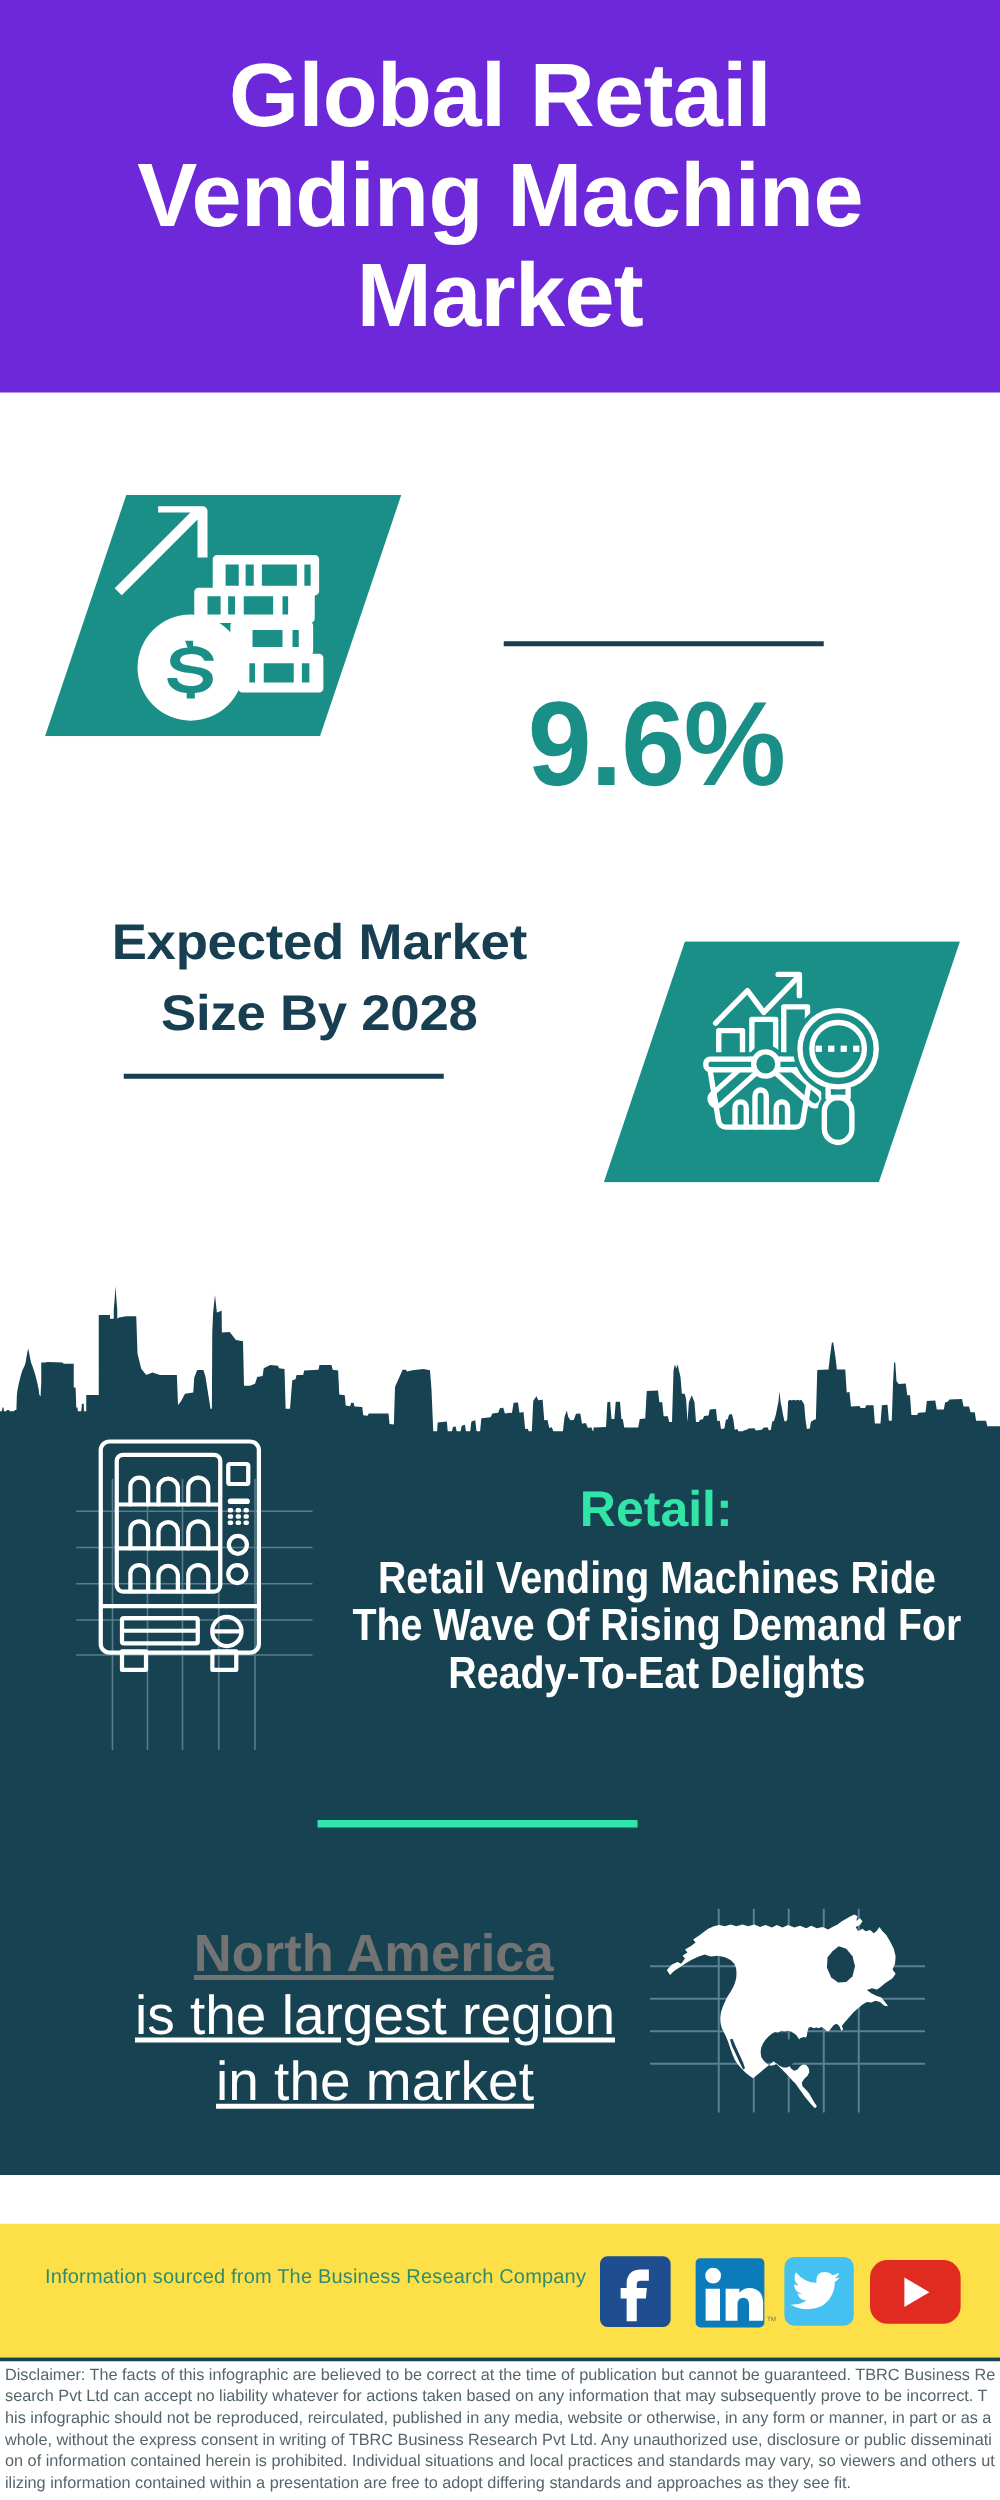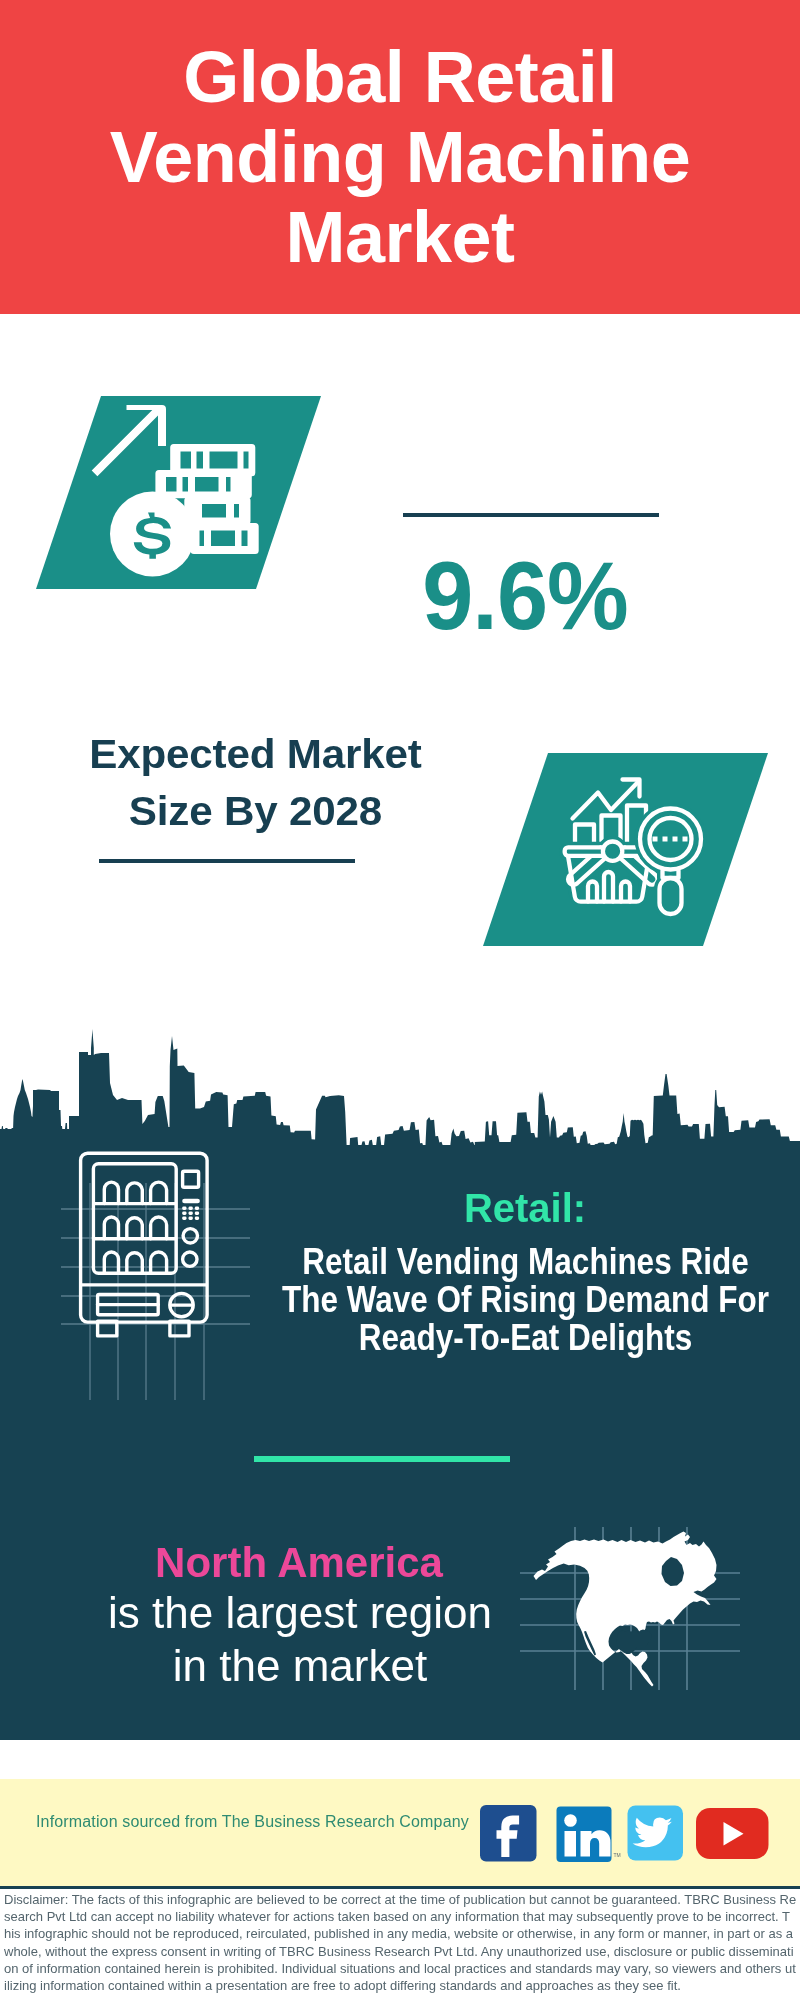--- a/index.html
+++ b/index.html
@@ -1,44 +1,44 @@
 <!DOCTYPE html>
 <html><head>
 <meta charset="utf-8">
 <style>
   * { margin:0; padding:0; box-sizing:border-box; }
   html,body { width:800px; height:2000px; background:#fff; }
   body { font-family:"Liberation Sans", sans-serif; overflow:hidden; }
   .page { position:relative; width:800px; height:2000px; background:#fff; overflow:hidden; }
 
-  .hdr { position:absolute; left:0; top:0; width:800px; height:314px; background:#ef4444; }
+  .hdr { position:absolute; left:0; top:0; width:800px; height:314px; background:#6d28d9; }
   .hdr h1 { position:absolute; left:90px; top:37px; width:620px; text-align:center;
             color:#fff; font-size:72px; font-weight:bold; line-height:80px; letter-spacing:-0.5px;}
 
   .para { position:absolute; background:#1a8f88; clip-path:polygon(65px 0, 285px 0, 220px 193px, 0 193px); }
 
   .stat-title { position:absolute; color:#173f51; font-weight:bold; font-size:40px;
                 line-height:57px; text-align:center; letter-spacing:-0.2px; }
   .rule { position:absolute; height:4px; background:#173f51; }
 
   .darkband { position:absolute; left:0; top:1145px; width:800px; height:595px; background:#174252; }
   .skyline { position:absolute; left:0; top:1010px; width:800px; height:140px; }
 
   .driver-label { position:absolute; color:#31e5a8; font-weight:bold; font-size:40px;
                   text-align:center; line-height:1; }
   .driver-text { position:absolute; color:#ffffff; font-weight:bold; font-size:36px;
                  line-height:38px; text-align:center; transform:scaleX(0.875); }
 
   .greenrule { position:absolute; background:#31e5a8; height:6px; }
-  .region-name { position:absolute; color:#ec4899; font-weight:bold; font-size:42px;
-                 text-align:center; line-height:1; }
+  .region-name { position:absolute; color:#737373; font-weight:bold; font-size:42px;
+                 text-align:center; line-height:1;text-decoration:underline; }
   .region-text { position:absolute; color:#ffffff; font-weight:normal; font-size:44px;
-                 line-height:53px; text-align:center; }
-
-  .footer { position:absolute; left:0; top:1779px; width:800px; height:107px; background:#fef9c3; }
+                 line-height:53px; text-align:center;text-decoration:underline; }
+
+  .footer { position:absolute; left:0; top:1779px; width:800px; height:107px; background:#fde047; }
   .footer > * { position:absolute; }
   .foot-text { position:absolute; left:36px; top:31px; width:460px; color:#2e8b72;
                font-size:16px; line-height:23px; letter-spacing:0.15px; }
   .disclaimer-rule { position:absolute; left:0; top:1886px; width:800px; height:3px; background:#174252; }
   .disclaimer { position:absolute; left:4px; top:1891px; width:793px; color:#54656d;
                 font-size:13px; line-height:17.2px; text-align:left; word-break:break-all; }
   .stat-val { position:absolute; color:#1a8f88; font-weight:bold;
               text-align:center; line-height:1; letter-spacing:-1px;}
 </style>
 </head>

